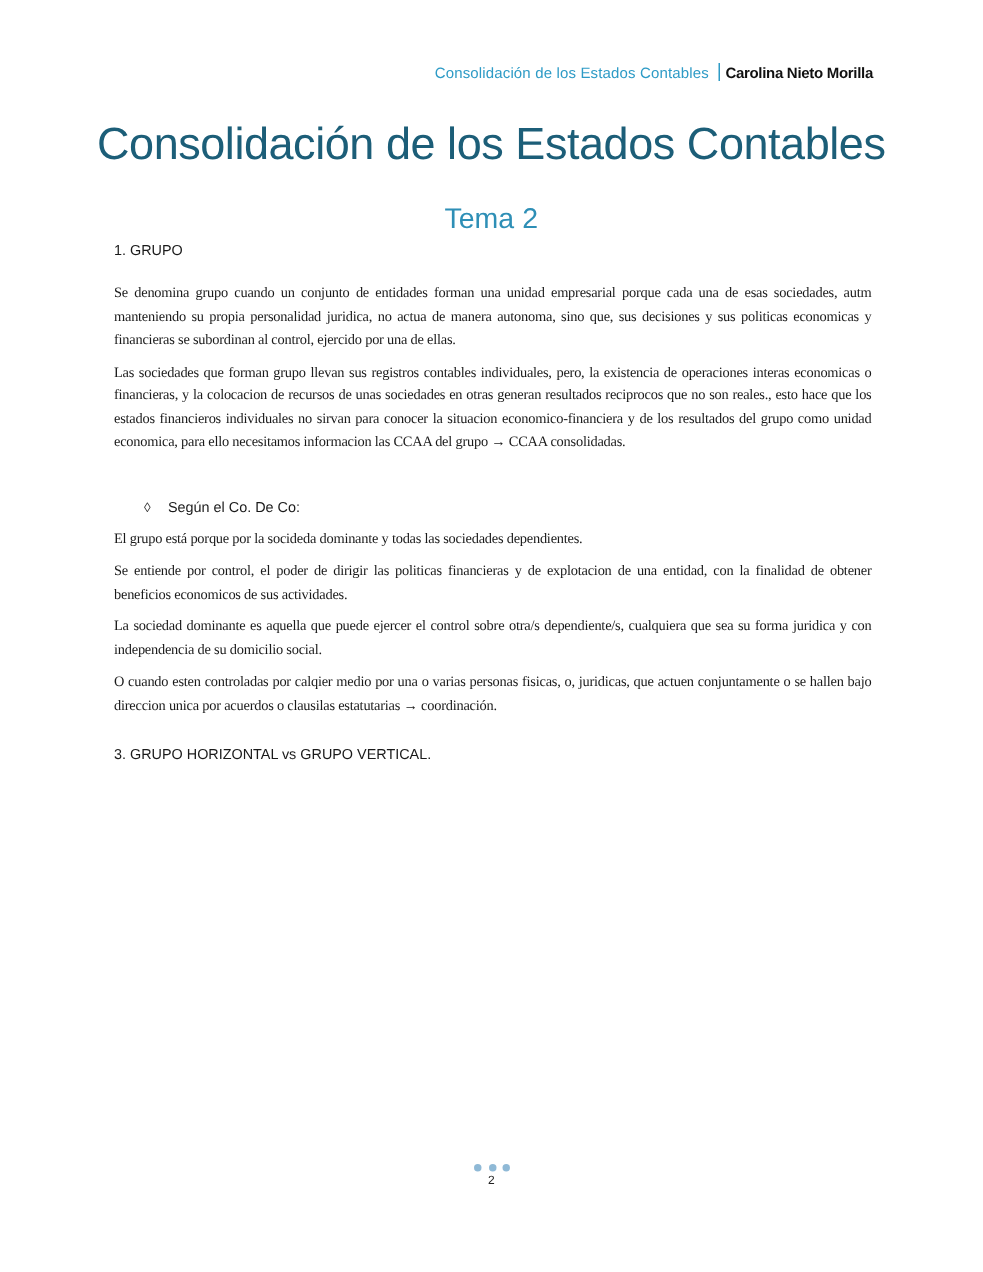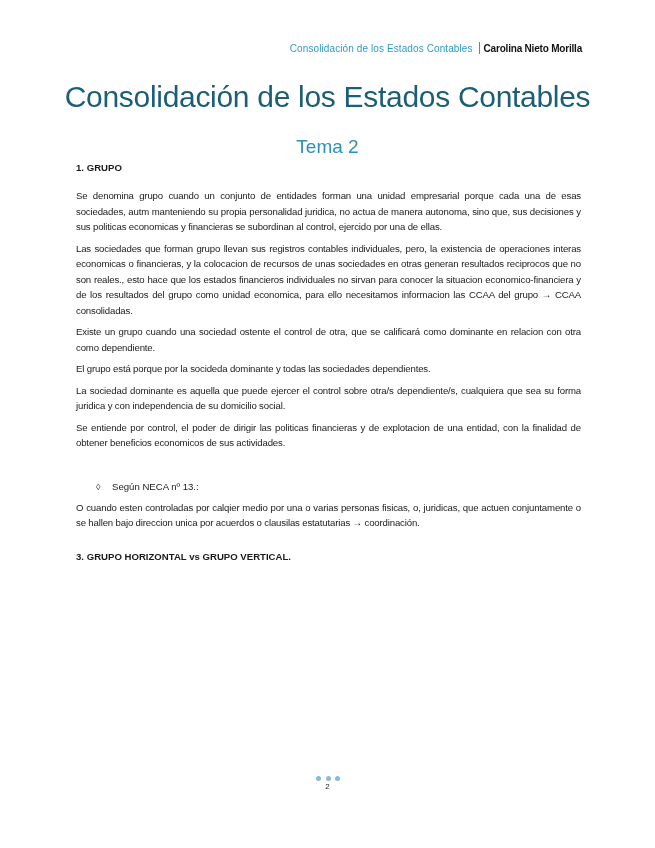--- a/index.html
+++ b/index.html
@@ -20,24 +20,24 @@
     }
     .subtitle {
       position: absolute; top: 115px; left: 0; width: 655px; text-align: center;
       font-size: 19px; line-height: 24px; color: #2e8fb6; margin-top: 20px;
     }
     .content {
       position: absolute; left: 76px; width: 505px; top: 160px;
       font-size: 9.6px; line-height: 15.5px;
     }
     .h {
-      font-weight: bold; font-size: 9.6px; margin: 0; height: 15px;
+      font-weight: normal; font-size: 9.6px; margin: 0; height: 15px;
     }
     .p {
-      margin: 0 0 6px 0; text-align: justify; letter-spacing: -0.15px;
+      margin: 0 0 6px 0; text-align: justify; letter-spacing: -0.15px; font-family: Liberation Serif, serif;
     }
     .bullet {
       margin: 0 0 6px 20px; height: 15px; white-space: nowrap;
     }
     .bullet .diamond { display: inline-block; width: 16px; color: #333; font-size: 9px; }
     .footer-dots {
       position: absolute; top: 776px; left: 316px; width: 24px; height: 6px;
       display: flex; justify-content: space-between;
     }
     .footer-dots span { width: 5px; height: 5px; border-radius: 50%; background: #8fb9d6; display: block; }
@@ -54,29 +54,28 @@
 </div>
 
 <div class="title">Consolidación de los Estados Contables</div>
 <div class="subtitle">Tema 2</div>
 
 <div class="content">
   <p class="h" style="margin-bottom:13px;">1. GRUPO</p>
   <p class="p">Se denomina grupo cuando un conjunto de entidades forman una unidad empresarial porque cada una de esas sociedades, autm manteniendo su propia personalidad juridica, no actua de manera autonoma, sino que, sus decisiones y sus politicas economicas y financieras se subordinan al control, ejercido por una de ellas.</p>
   <p class="p">Las sociedades que forman grupo llevan sus registros contables individuales, pero, la existencia de operaciones interas economicas o financieras, y la colocacion de recursos de unas sociedades en otras generan resultados reciprocos que no son reales., esto hace que los estados financieros individuales no sirvan para conocer la situacion economico-financiera y de los resultados del grupo como unidad economica, para ello necesitamos informacion las CCAA del grupo → CCAA consolidadas.</p>
 
-  <p class="p">Existe un grupo cuando una sociedad ostente el control de otra, que se calificará como dominante en relacion con otra como dependiente.</p>
+  <div class="bullet" style="margin-top:28px;">
+    <span class="diamond">◊</span><span>Según el Co. De Co:</span>
+  </div>
 
   <p class="p">El grupo está porque por la socideda dominante y todas las sociedades dependientes.</p>
+  <p class="p">Se entiende por control, el poder de dirigir las politicas financieras y de explotacion de una entidad, con la finalidad de obtener beneficios economicos de sus actividades.</p>
   <p class="p">La sociedad dominante es aquella que puede ejercer el control sobre otra/s dependiente/s, cualquiera que sea su forma juridica y con independencia de su domicilio social.</p>
-  <p class="p">Se entiende por control, el poder de dirigir las politicas financieras y de explotacion de una entidad, con la finalidad de obtener beneficios economicos de sus actividades.</p>
 
-  <div class="bullet" style="margin-top:28px;">
-    <span class="diamond">◊</span><span>Según NECA nº 13.:</span>
-  </div>
   <p class="p">O cuando esten controladas por calqier medio por una o varias personas fisicas, o, juridicas, que actuen conjuntamente o se hallen bajo direccion unica por acuerdos o clausilas estatutarias → coordinación.</p>
 
   <p class="h" style="margin-top:18px;">3. GRUPO HORIZONTAL vs GRUPO VERTICAL.</p>
 
 </div>
 
 <div class="footer-dots">
   <span></span>
   <span></span>
   <span></span>

